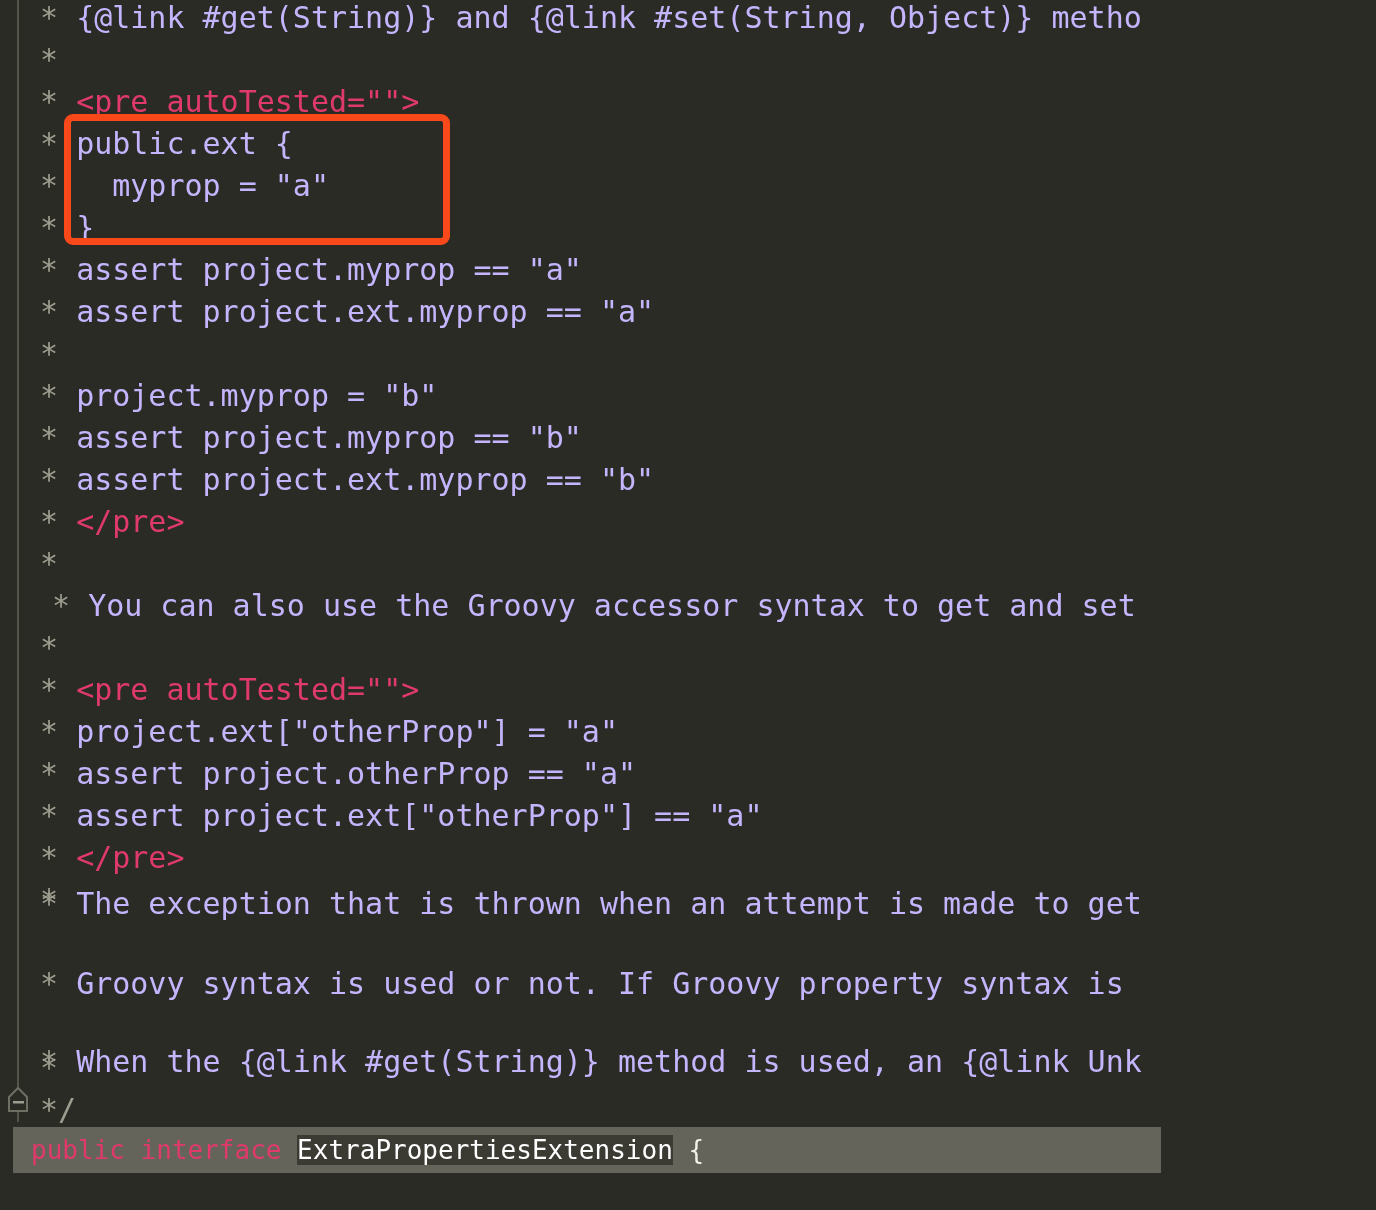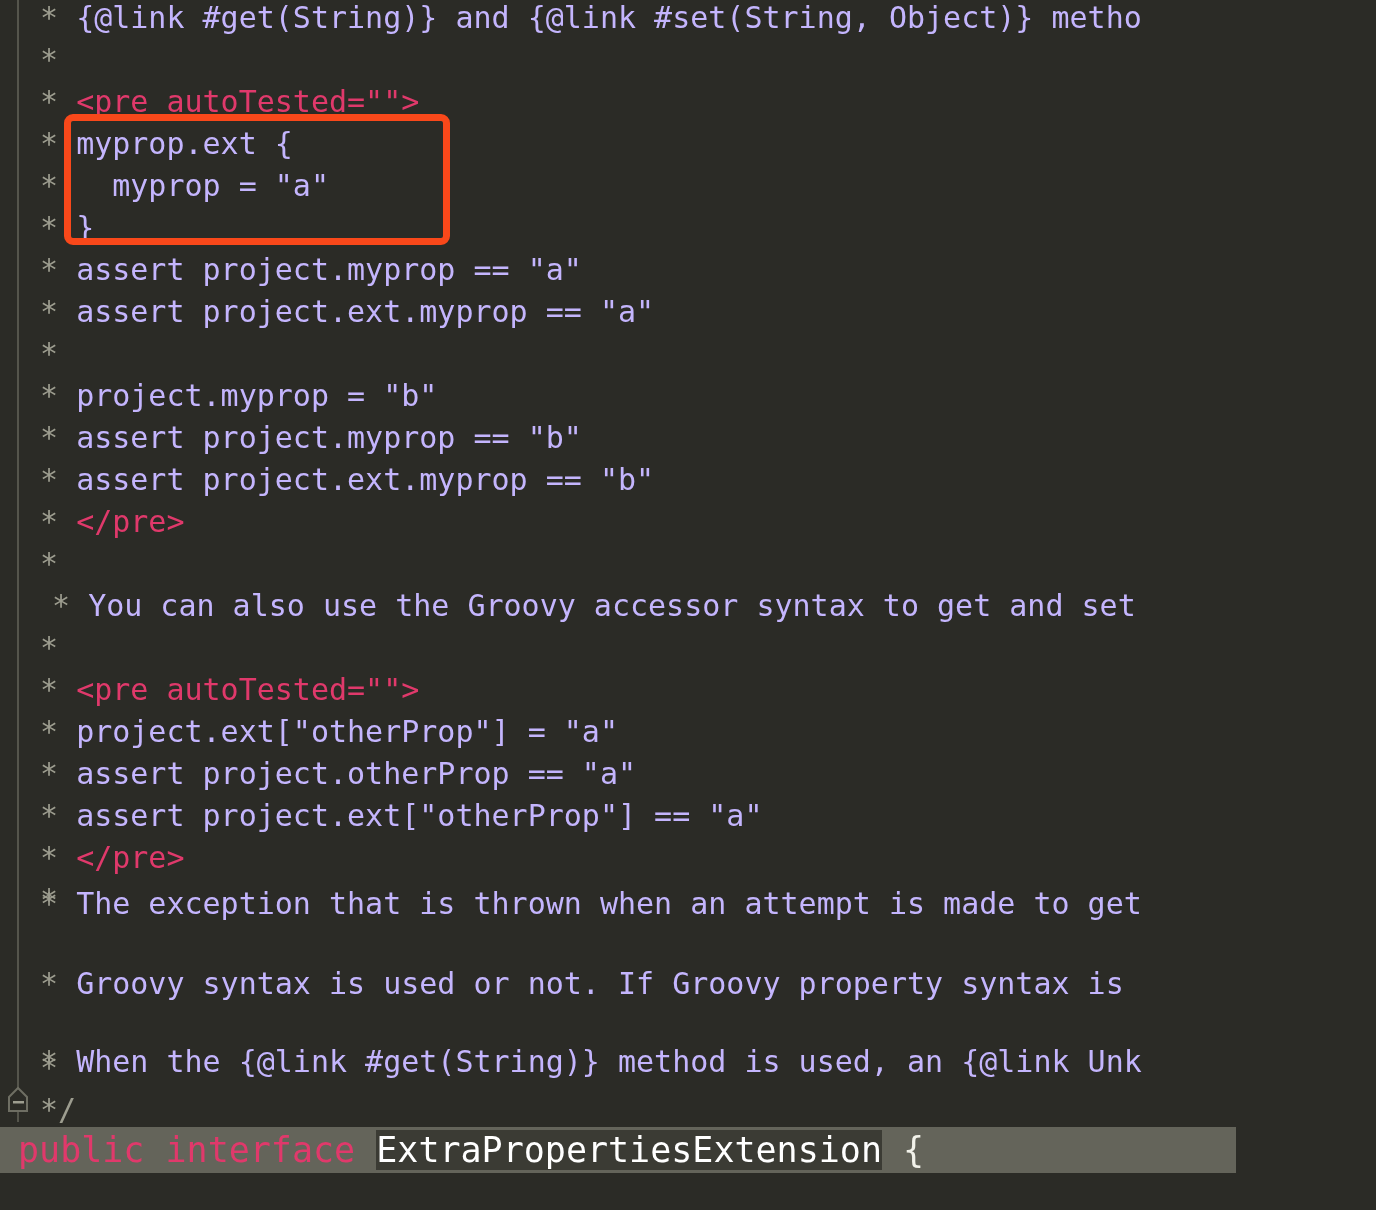--- a/index.html
+++ b/index.html
@@ -82,27 +82,27 @@
     height: 131px;
     border: 7px solid #f9481a;
     border-radius: 9px;
     box-sizing: border-box;
     pointer-events: none;
   }
 
   
   .decl-line {
     position: absolute;
-    left: 0;
+    left: 13px;
     top: 1127px;
-    width: 1236px;
+    width: 1148px;
     height: 46px;
     line-height: 46px;
     white-space: pre;
-    font-size: 35px;
+    font-size: 26px;
     background: #64645a;
   }
   .decl-line .kw {
     color: #e0396b;
   }
   .decl-line .ident {
     color: #ffffff;
     background: #3b3b34;
   }
   .decl-line .brace {
@@ -123,21 +123,21 @@
     <svg width="25" height="30" viewBox="0 0 25 30" xmlns="http://www.w3.org/2000/svg">
       <path d="M3 12 L12 3 L21 12 L21 26 L3 26 Z" fill="#2b2b26" stroke="#6e6e63" stroke-width="2"></path>
       <rect x="7" y="16" width="11" height="2.5" fill="#9d9d8f"></rect>
     </svg>
   </div>
 
   <div class="code-area">
       <div class="line" style="top: -3px;"><span class="ind"></span><span class="ast">* </span><span class="txt">{@link #get(String)} and {@link #set(String, Object)} metho</span></div>
       <div class="line" style="top: 39px;"><span class="ind"></span><span class="ast">*</span></div>
       <div class="line" style="top: 81px;"><span class="ind"></span><span class="ast">* </span><span class="tag">&lt;pre autoTested=""&gt;</span></div>
-      <div class="line" style="top: 123px;"><span class="ind"></span><span class="ast">* </span><span class="txt">myprop.ext {</span></div>
+      <div class="line" style="top: 123px;"><span class="ind"></span><span class="ast">* </span><span class="txt">public.ext {</span></div>
       <div class="line" style="top: 165px;"><span class="ind"></span><span class="ast">* </span><span class="txt">  myprop = "a"</span></div>
       <div class="line" style="top: 207px;"><span class="ind"></span><span class="ast">* </span><span class="txt">}</span></div>
       <div class="line" style="top: 249px;"><span class="ind"></span><span class="ast">* </span><span class="txt">assert project.myprop == "a"</span></div>
       <div class="line" style="top: 291px;"><span class="ind"></span><span class="ast">* </span><span class="txt">assert project.ext.myprop == "a"</span></div>
       <div class="line" style="top: 333px;"><span class="ind"></span><span class="ast">*</span></div>
       <div class="line" style="top: 375px;"><span class="ind"></span><span class="ast">* </span><span class="txt">project.myprop = "b"</span></div>
       <div class="line" style="top: 417px;"><span class="ind"></span><span class="ast">* </span><span class="txt">assert project.myprop == "b"</span></div>
       <div class="line" style="top: 459px;"><span class="ind"></span><span class="ast">* </span><span class="txt">assert project.ext.myprop == "b"</span></div>
       <div class="line" style="top: 501px;"><span class="ind"></span><span class="ast">* </span><span class="tag">&lt;/pre&gt;</span></div>
       <div class="line" style="top: 543px;"><span class="ind"></span><span class="ast">*</span></div>

